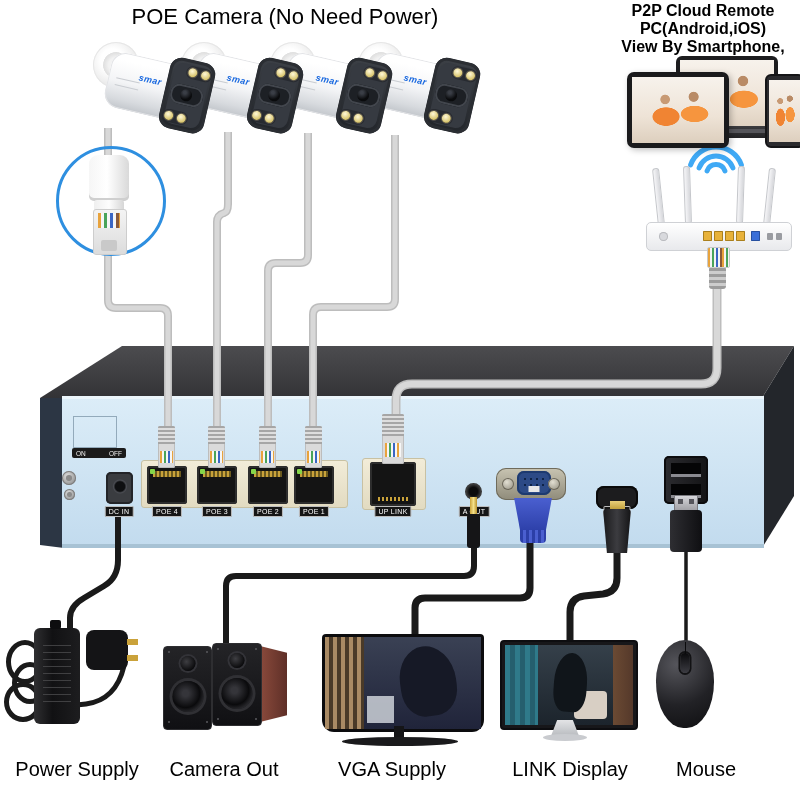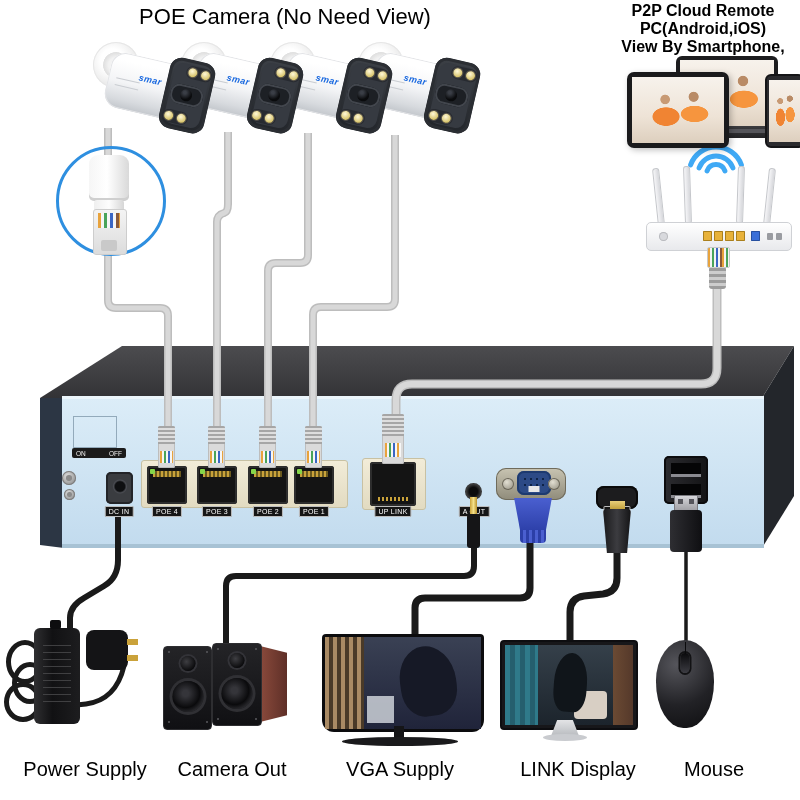--- a/index.html
+++ b/index.html
@@ -180,21 +180,21 @@
     border-radius:50% 50% 35% 35%;transform:rotate(4deg);}
   .hdmi-neck{left:551px;top:720px;width:28px;height:16px;background:linear-gradient(180deg,#e3e4e6,#b8bbbf);
     clip-path:polygon(22% 0,78% 0,100% 100%,0 100%);}
   .hdmi-base{left:543px;top:734px;width:44px;height:7px;background:#c9cbcf;border-radius:50%;}
   .mouse{left:656px;top:640px;width:58px;height:88px;border-radius:50% 50% 47% 47%/46% 46% 52% 52%;
     background:radial-gradient(circle at 35% 28%,#55555b,#222226 55%,#0e0e10);}
   .mouse::before{content:"";position:absolute;left:50%;top:13px;transform:translateX(-50%);width:9px;height:20px;
     background:linear-gradient(180deg,#0a0a0c,#3c3c42);border-radius:5px;box-shadow:0 0 0 2px #121214;}
   .mouse::after{content:"";position:absolute;left:50%;top:2px;width:1px;height:12px;background:#0a0a0c;}
 
-  .blabel{position:absolute;top:758px;transform:translateX(-50%);font-size:20px;white-space:nowrap;margin-left:8px;}
+  .blabel{position:absolute;top:758px;transform:translateX(-50%);font-size:20px;white-space:nowrap;}
 </style>
 </head>
 <body>
 
 <div id="canvas">
 
   <svg id="wires" width="800" height="800" viewBox="0 0 800 800">
     <defs>
       <linearGradient id="topGrad" x1="0" y1="0" x2="0" y2="1">
         <stop offset="0" stop-color="#4c4c4f"></stop>
@@ -242,21 +242,21 @@
       <path stroke-width="3.5" d="M686,548 V642"></path>
     </g>
 
     <g fill="none" stroke="#3fa9f5" stroke-width="5" stroke-linecap="round">
       <path d="M690.6,164.8 A27,27 0 0 1 741.4,164.8"></path>
       <path d="M699.1,167.8 A18,18 0 0 1 732.9,167.8"></path>
       <path d="M707.1,170.8 A9.5,9.5 0 0 1 724.9,170.8"></path>
     </g>
   </svg>
 
-  <div class="lay title">POE Camera (No Need View)</div>
+  <div class="lay title">POE Camera (No Need Power)</div>
   <div class="lay p2p">
     <div>P2P Cloud Remote</div>
     <div>PC(Android,iOS)</div>
     <div>View By Smartphone,</div>
   </div>
 
   <div class="camera" id="cam1">
     <div class="cam-mount"></div>
     <div class="cam-rot">
       <div class="cam-body"></div>

